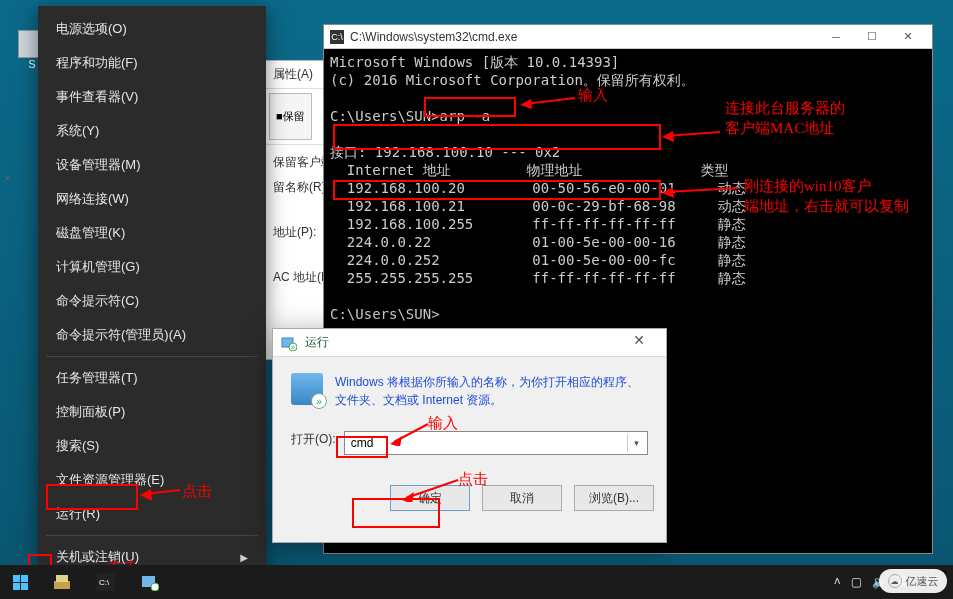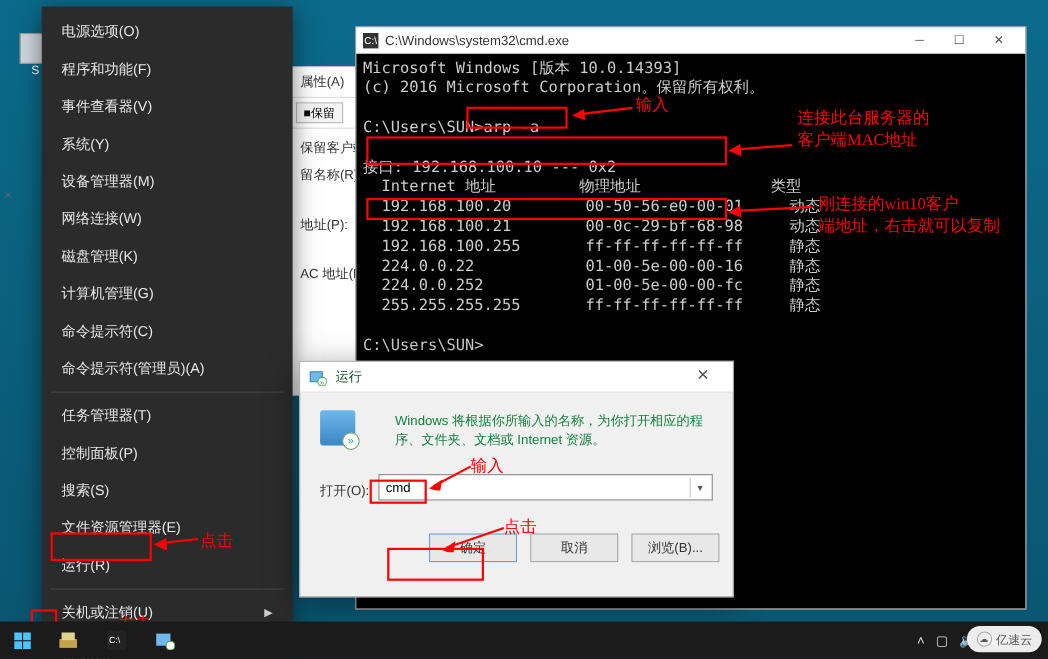--- a/index.html
+++ b/index.html
@@ -43,22 +43,22 @@
     
     .run-dlg { position:absolute; left:272px; top:328px; width:395px; height:215px; background:#f0f0f0; border:1px solid #aaa; z-index:25; box-shadow:0 6px 28px rgba(0,0,0,.4); }
     .run-title { height:28px; background:#fff; display:flex; align-items:center; padding:0 8px; border-bottom:1px solid #ddd; }
     .run-title .ricon { width:16px;height:16px; margin-right:8px; display:flex;align-items:center;justify-content:center; }
     .run-title .rtext { font-size:12px; color:#14532d; flex:1; }
     .run-title .rclose { width:38px;height:22px; text-align:center; font-size:14px;color:#555; }
     .run-body { padding:16px 18px 10px 18px; }
     .run-row1 { display:flex; align-items:flex-start; gap:12px; margin-bottom:22px; }
     .run-row1 .bigicon { width:32px;height:32px;background:linear-gradient(#6fb8ec,#3a86c5);border-radius:3px;position:relative;flex-shrink:0; }
     .run-row1 .bigicon::after { content:"»";position:absolute;right:-4px;bottom:-4px;width:14px;height:14px;background:#fff;border:1px solid #7a7;color:#2a7;border-radius:50%;font-size:10px;display:flex;align-items:center;justify-content:center; }
-    .run-row1 .desc { font-size:12px; color:#15803d; line-height:18px;margin-left:24px; }
-    .run-row2 { display:flex; align-items:flex-end; gap:8px; margin-bottom:20px; }
+    .run-row1 .desc { font-size:12px; color:#1d4ed8; line-height:18px; }
+    .run-row2 { display:flex; align-items:flex-start; gap:8px; margin-bottom:20px; }
     .run-row2 label { font-size:12px; color:#333; }
     .run-row2 .combo { flex:1; height:24px; border:1px solid #888; background:#fff; display:flex; align-items:center; padding:0 6px; font-size:12px; position:relative; }
     .run-row2 .combo .dd { position:absolute; right:2px; top:2px; width:18px;height:18px; border-left:1px solid #ccc; display:flex;align-items:center;justify-content:center;font-size:8px;color:#555; }
     .run-btns { display:flex; gap:12px; justify-content:flex-end; padding:0 12px 12px;margin-left:20px; }
     .run-btn { width:80px;height:26px;background:#e8e8e8;border:1px solid #aaa;font-size:12px;color:#333;display:flex;align-items:center;justify-content:center; }
     
     
     .taskbar { position:absolute; left:0; right:0; bottom:0; height:34px; background:#1b1b1b; display:flex; align-items:center; z-index:40; }
     .taskbar .start { width:40px;height:34px;display:flex;align-items:center;justify-content:center; }
     .taskbar .tbtn { width:44px;height:34px;display:flex;align-items:center;justify-content:center;color:#ddd; }
@@ -83,21 +83,21 @@
 <div class="tinyx">×</div>
 
 <div class="desktop-icon">
   <div class="glyph"></div>
   <div>S</div>
 </div>
 
 <div class="under-window">
   <div class="under-tabs"><span>属性(A)</span></div>
   <div style="padding:4px 4px;border-bottom:1px solid #ddd;">
-    <span style="display:inline-block;padding:1px 6px;border:1px solid #bbb;background:#f5f5f5;font-size:11px;">■保留</span>
+    <span style="display:inline-block;padding:15px 6px;border:1px solid #bbb;background:#f5f5f5;font-size:11px;">■保留</span>
   </div>
   <div class="under-body">
     <div class="row">保留客户端</div>
     <div class="row">留名称(R):</div>
     <div class="row" style="margin-top:20px;">地址(P):</div>
     <div class="row" style="margin-top:20px;">AC 地址(M):</div>
   </div>
 </div>
 
 <div class="ctx-menu">

